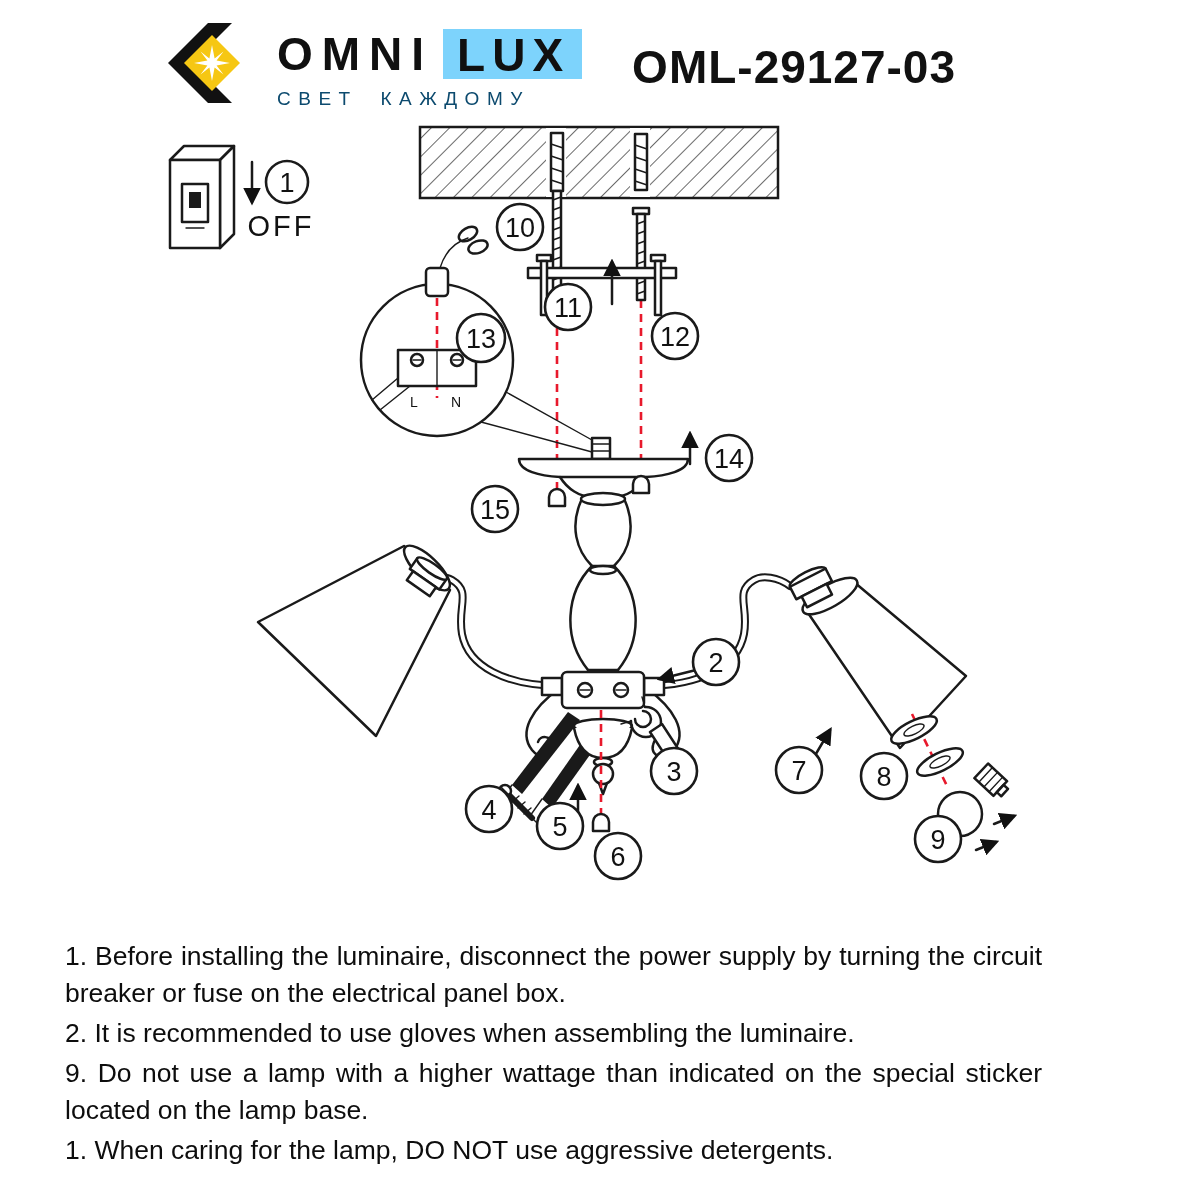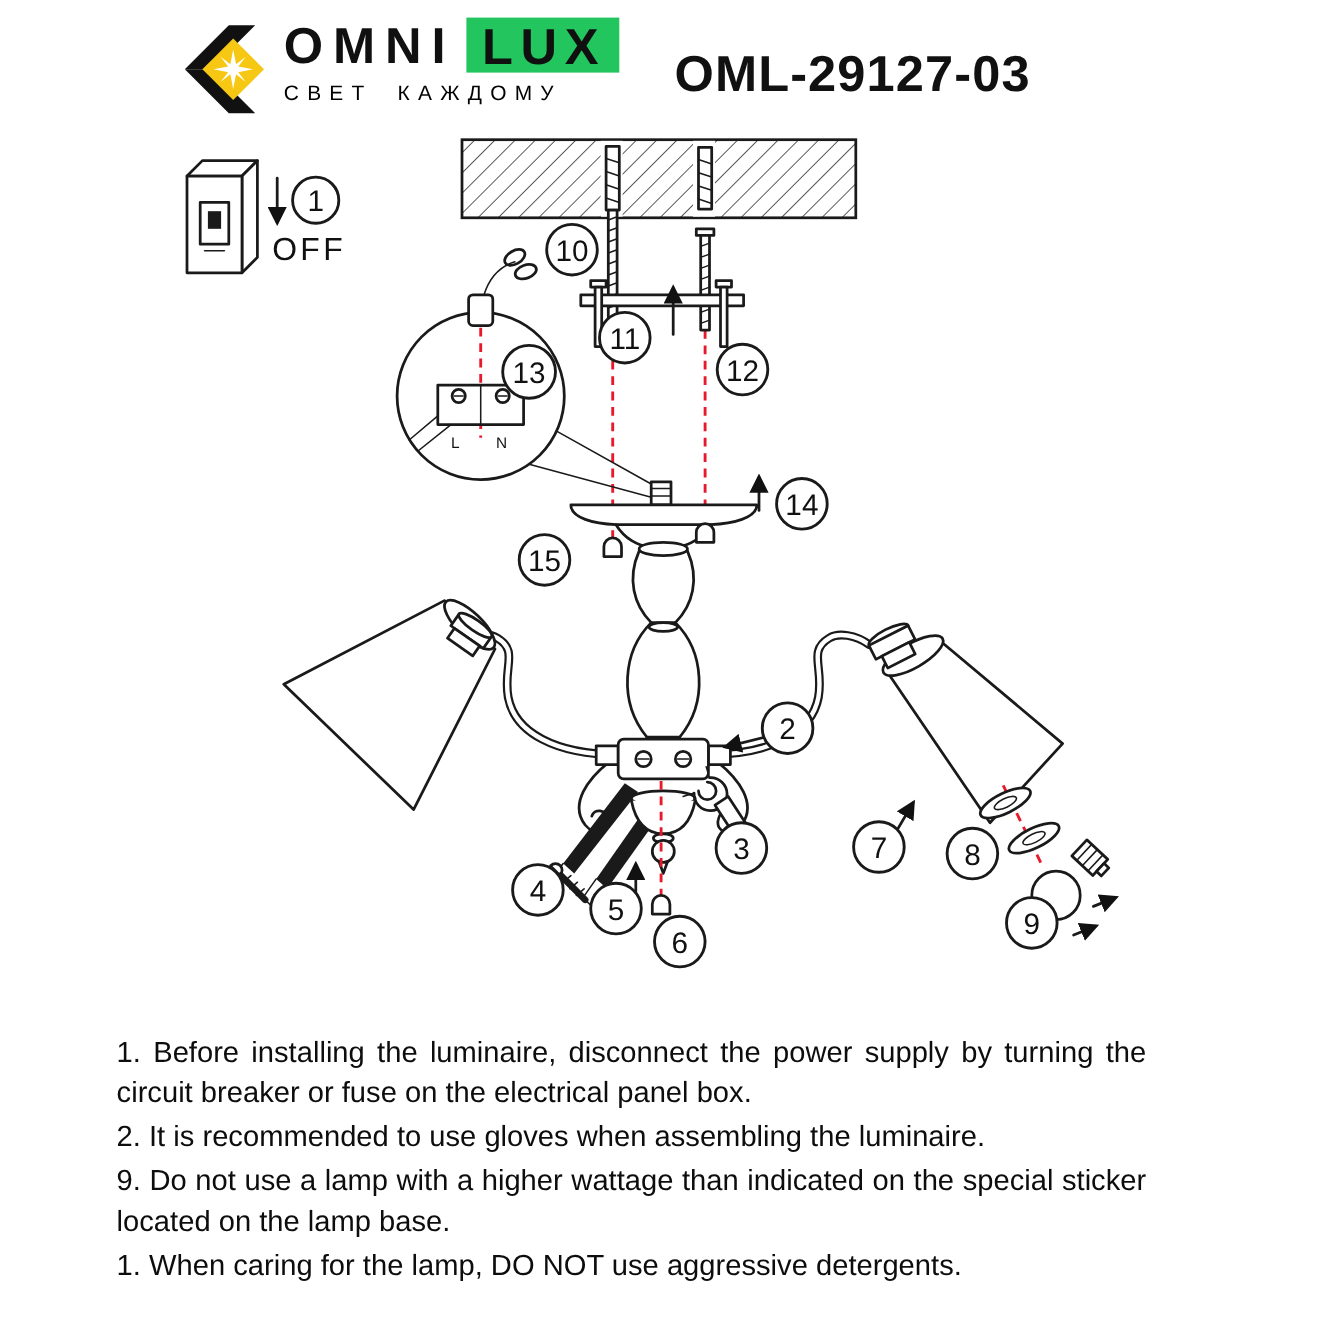--- a/index.html
+++ b/index.html
@@ -2,39 +2,39 @@
 <html><head>
 <meta charset="utf-8">
 <style>
   html,body{margin:0;padding:0;}
   body{
     width:1200px;height:1200px;overflow:hidden;background:#ffffff;
     font-family:"Liberation Sans",sans-serif;color:#111;
   }
   
   header{display:flex;align-items:flex-start;padding:16px 0 0 150px;gap:50px;}
-  .brand{display:flex;gap:12px;align-items:flex-start;}
+  .brand{display:flex;gap:31px;align-items:flex-end;}
   .brand-icon{width:96px;height:94px;display:block;}
   .brand-name{font-size:46px;font-weight:bold;letter-spacing:9px;color:#101010;display:flex;align-items:center;gap:10px;line-height:1;}
-  .brand-lux{background:#22c55e;padding:3px 12px 1px 14px;letter-spacing:7px;}
-  .brand-tagline{margin-top:9px;font-size:19px;letter-spacing:7.5px;word-spacing:10px;color:#000000;font-weight:500;}
+  .brand-lux{background:#7dd3fc;padding:3px 12px 1px 14px;letter-spacing:7px;}
+  .brand-tagline{margin-top:9px;font-size:19px;letter-spacing:7.5px;word-spacing:10px;color:#0c4a6e;font-weight:500;}
   .model{font-size:46px;font-weight:bold;margin-top:24px;letter-spacing:1px;white-space:nowrap;}
   
   .diagram-wrap{width:1200px;height:820px;}
   svg{display:block;}
   .ln{fill:none;stroke:#1a1a1a;stroke-width:2.5;stroke-linecap:round;stroke-linejoin:round;}
   .lnf{fill:#ffffff;stroke:#1a1a1a;stroke-width:2.5;stroke-linecap:round;stroke-linejoin:round;}
   .thin{stroke-width:1.4;}
   .fillb{fill:#1a1a1a;stroke:none;}
   .red{stroke:#e8192c;stroke-width:2.6;stroke-dasharray:8 6;fill:none;}
   .callout circle{fill:#fff;stroke:#1a1a1a;stroke-width:2.6;}
   .callout text{font-family:"Liberation Sans",sans-serif;font-size:27px;fill:#111;text-anchor:middle;}
   .svgtext{font-family:"Liberation Sans",sans-serif;fill:#111;}
   
-  .instructions{padding:8px 158px 0 106px;font-size:26.5px;line-height:1.4;text-align:justify;color:#0d0d0d;}
+  .instructions{padding:8px 158px 0 65px;font-size:26.5px;line-height:1.4;text-align:justify;color:#0d0d0d;}
   .instructions p{margin:0 0 3px 0;}
 </style>
 </head>
 <body>
 
 <header>
   <div class="brand">
     <svg class="brand-icon" viewBox="0 0 96 90">
       <polygon points="18,45 58,5 82,5 42,45" fill="#111"></polygon>
       <polygon points="18,45 42,45 82,85 58,85" fill="#111"></polygon>

